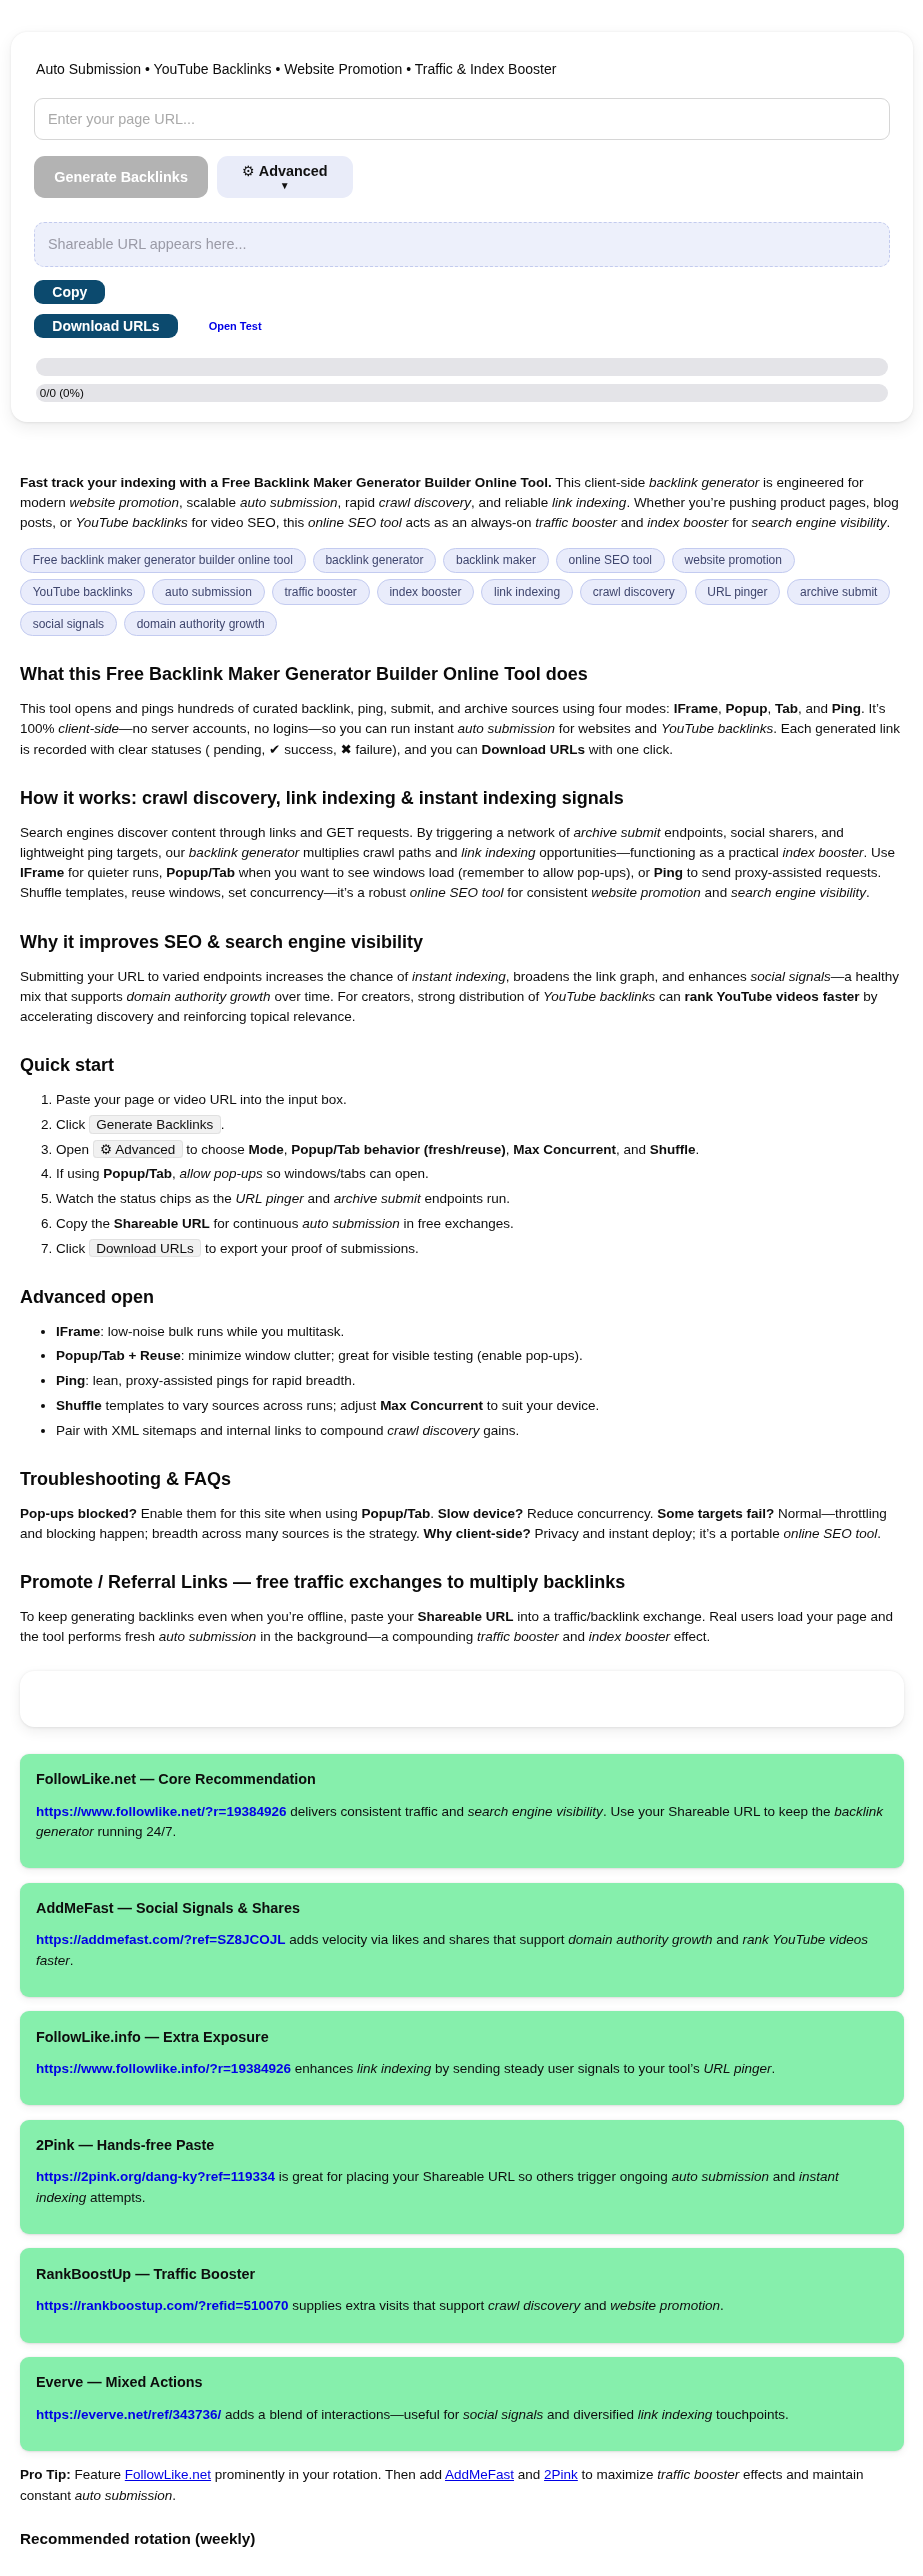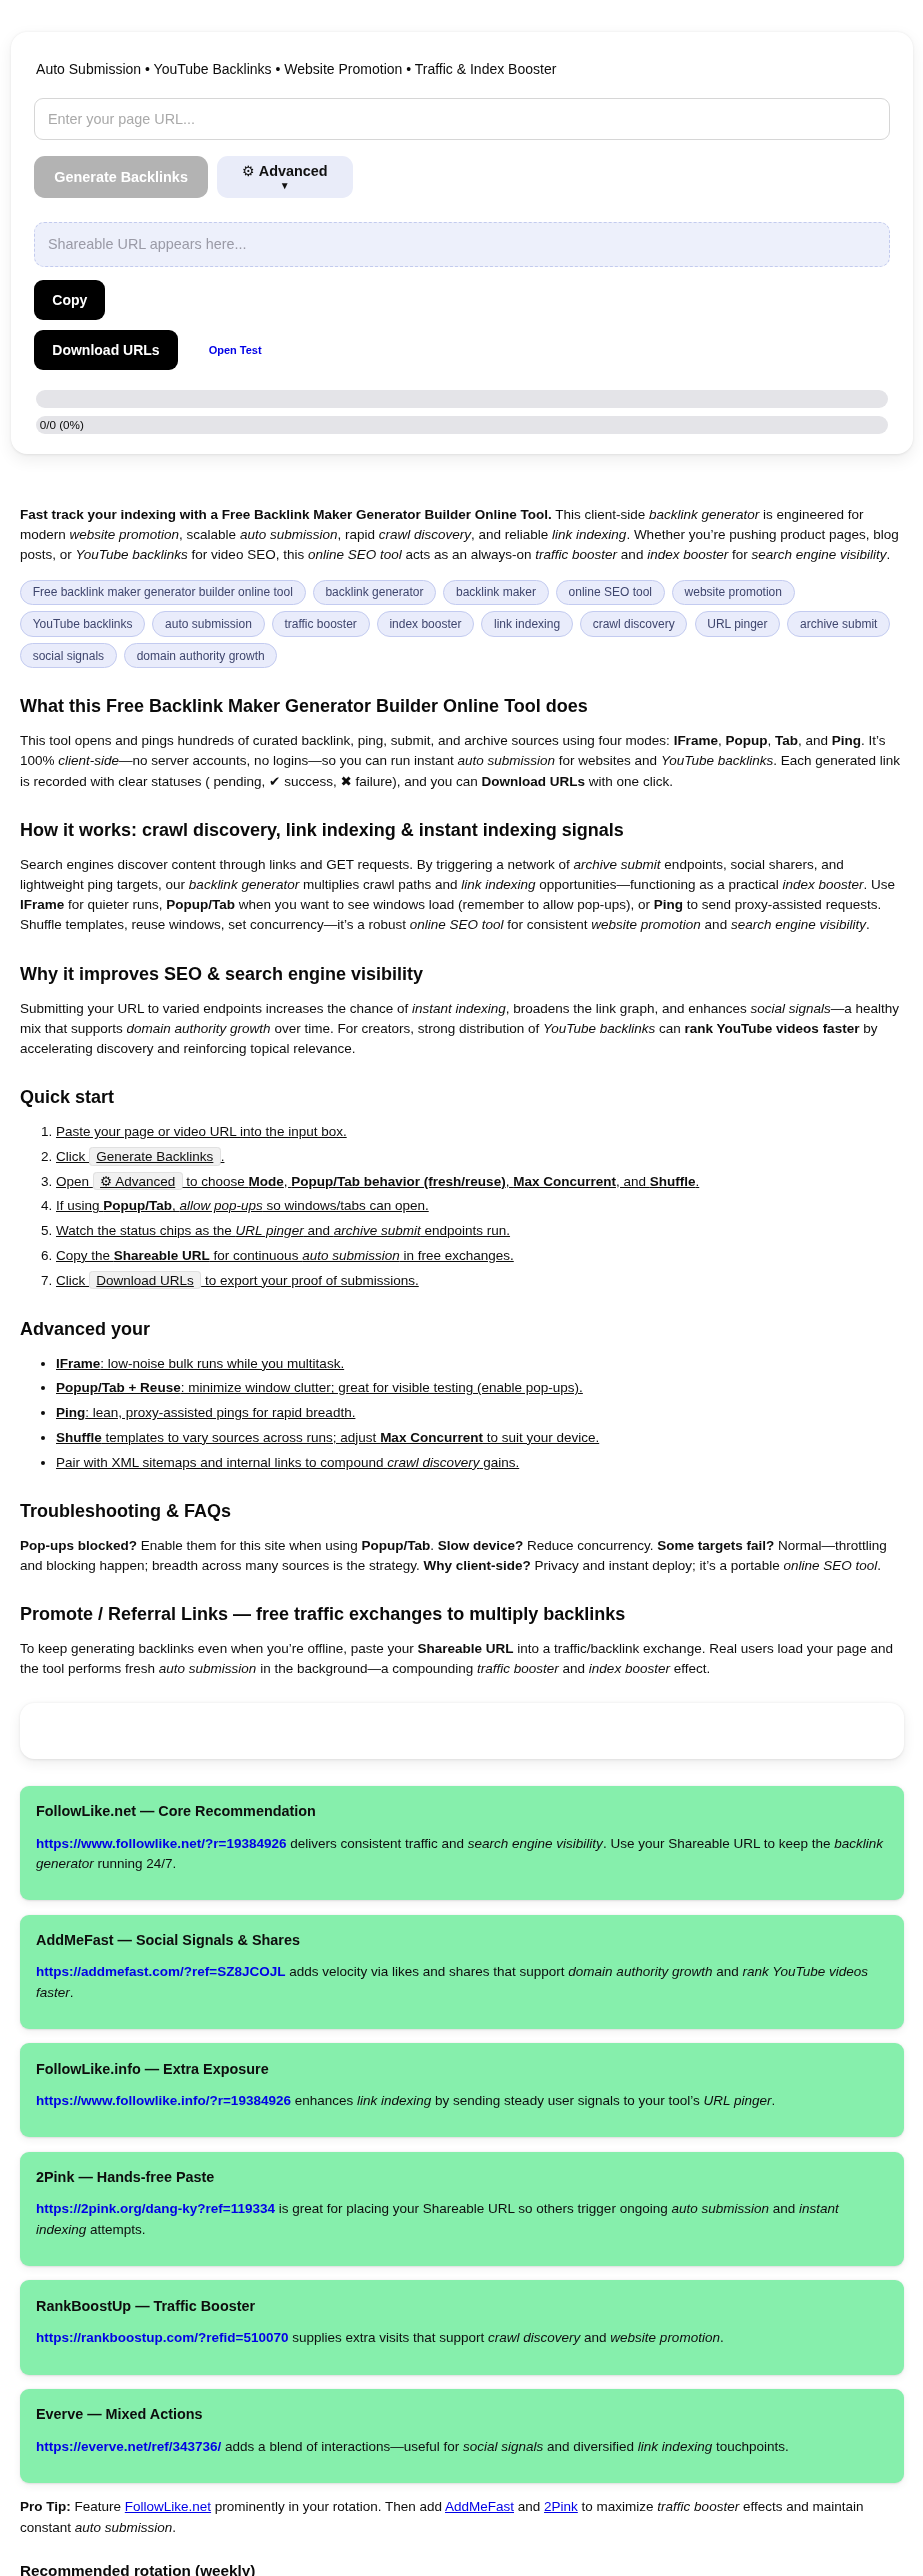--- a/index.html
+++ b/index.html
@@ -16,37 +16,37 @@
   .btn-row{display:flex;align-items:stretch;gap:9px;margin:16px 0 23.5px 0;}
   .btn-generate{background:#b3b3b3;color:#fff;font-weight:700;font-size:14.4px;border:none;
     border-radius:10.8px;padding:12.6px 20px;cursor:pointer;font-family:inherit;}
   .btn-advanced{background:#e9ecf9;border:none;border-radius:10.8px;padding:7.2px 25px;cursor:pointer;
     display:flex;flex-direction:column;align-items:center;justify-content:center;gap:1.8px;font-family:inherit;}
   .adv-top{font-weight:700;font-size:14.4px;color:#111;}
   .adv-caret{font-size:10px;color:#111;line-height:1;}
   .share-input{width:100%;box-sizing:border-box;height:45px;background:#edf0fb;border:0.9px dashed #c3cbee;
     border-radius:10px;padding:0 12.6px;font-size:14.4px;color:#333;outline:none;font-family:inherit;}
   .share-input::placeholder{color:#9a9aa6;}
-  .btn-dark{background:#000000;color:#fff;font-weight:700;font-size:14px;border:none;border-radius:9px;
-    padding:12px 18px;cursor:pointer;font-family:inherit;}
+  .btn-dark{background:#0c4a6e;color:#fff;font-weight:700;font-size:14px;border:none;border-radius:9px;
+    padding:4px 18px;cursor:pointer;font-family:inherit;}
   .copy-wrap{margin:12.6px 0 1.8px 0;}
   .dl-row{display:flex;align-items:center;gap:31px;margin:10.8px 0 20px 0;}
   .open-test{color:#0000e6;font-weight:700;font-size:11px;text-decoration:none;cursor:pointer;}
   .progress-track{height:18px;background:#e4e4e8;border-radius:9px;margin:5.4px 1.8px 7.2px 1.8px;}
   .status-bar{height:18px;background:#e4e4e8;border-radius:9px;margin:0 1.8px;display:flex;align-items:center;
     padding-left:3.6px;box-sizing:border-box;}
   .status-bar span{font-size:11.7px;color:#0a0a0a;}
 
   
   .content{margin:51px 20px 0 20px;font-size:13.5px;line-height:1.5;}
   .content p{margin:10.8px 0;}
   h2{font-size:18px;font-weight:700;margin:25px 0 10.8px 0;color:#0a0a0a;}
   h3{font-size:15.3px;font-weight:700;margin:21.7px 0 9px 0;color:#0a0a0a;}
   ol.list,ul.list{margin:10.8px 0;padding-left:36px;}
-  ol.list li,ul.list li{margin:4.5px 0;text-decoration:underline;}
+  ol.list li,ul.list li{margin:4.5px 0;}
   .rt-b{font-weight:700;}
   .rt-i{font-style:italic;}
   .rt-link{color:#0000e6;font-weight:700;}
   .rt-ulink{color:#0000e6;text-decoration:underline;cursor:pointer;}
   .rt-kbd{background:#f1f1f1;border:0.9px solid #e0e0e0;border-radius:3.6px;padding:0.9px 6.3px;white-space:nowrap;}
 
   
   .chips{display:flex;flex-wrap:wrap;gap:6.3px 7.2px;margin:14.4px 0 5.4px 0;}
   .chip{background:#e9ecfb;border:0.9px solid #c3cbf0;color:#3f466e;border-radius:901px;
     padding:3.6px 11.7px;font-size:12px;line-height:1.35;}
@@ -131,21 +131,21 @@
 
     <li>Paste your page or video URL into the input box.</li>
         <li>Click <span class="rt-kbd">Generate Backlinks</span>.</li>
         <li>Open <span class="rt-kbd">⚙ Advanced</span> to choose <span class="rt-b">Mode</span>, <span class="rt-b">Popup/Tab behavior (fresh/reuse)</span>, <span class="rt-b">Max Concurrent</span>, and <span class="rt-b">Shuffle</span>.</li>
         <li>If using <span class="rt-b">Popup/Tab</span>, <span class="rt-i">allow pop-ups</span> so windows/tabs can open.</li>
         <li>Watch the status chips as the <span class="rt-i">URL pinger</span> and <span class="rt-i">archive submit</span> endpoints run.</li>
         <li>Copy the <span class="rt-b">Shareable URL</span> for continuous <span class="rt-i">auto submission</span> in free exchanges.</li>
         <li>Click <span class="rt-kbd">Download URLs</span> to export your proof of submissions.</li>
       </ol>
 
-    <h2>Advanced your</h2>
+    <h2>Advanced open</h2>
     <ul class="list">
 
     <li><span class="rt-b">IFrame</span>: low-noise bulk runs while you multitask.</li>
         <li><span class="rt-b">Popup/Tab + Reuse</span>: minimize window clutter; great for visible testing (enable pop-ups).</li>
         <li><span class="rt-b">Ping</span>: lean, proxy-assisted pings for rapid breadth.</li>
         <li><span class="rt-b">Shuffle</span> templates to vary sources across runs; adjust <span class="rt-b">Max Concurrent</span> to suit your device.</li>
         <li>Pair with XML sitemaps and internal links to compound <span class="rt-i">crawl discovery</span> gains.</li>
       </ul>
 
     <h2>Troubleshooting &amp; FAQs</h2>

